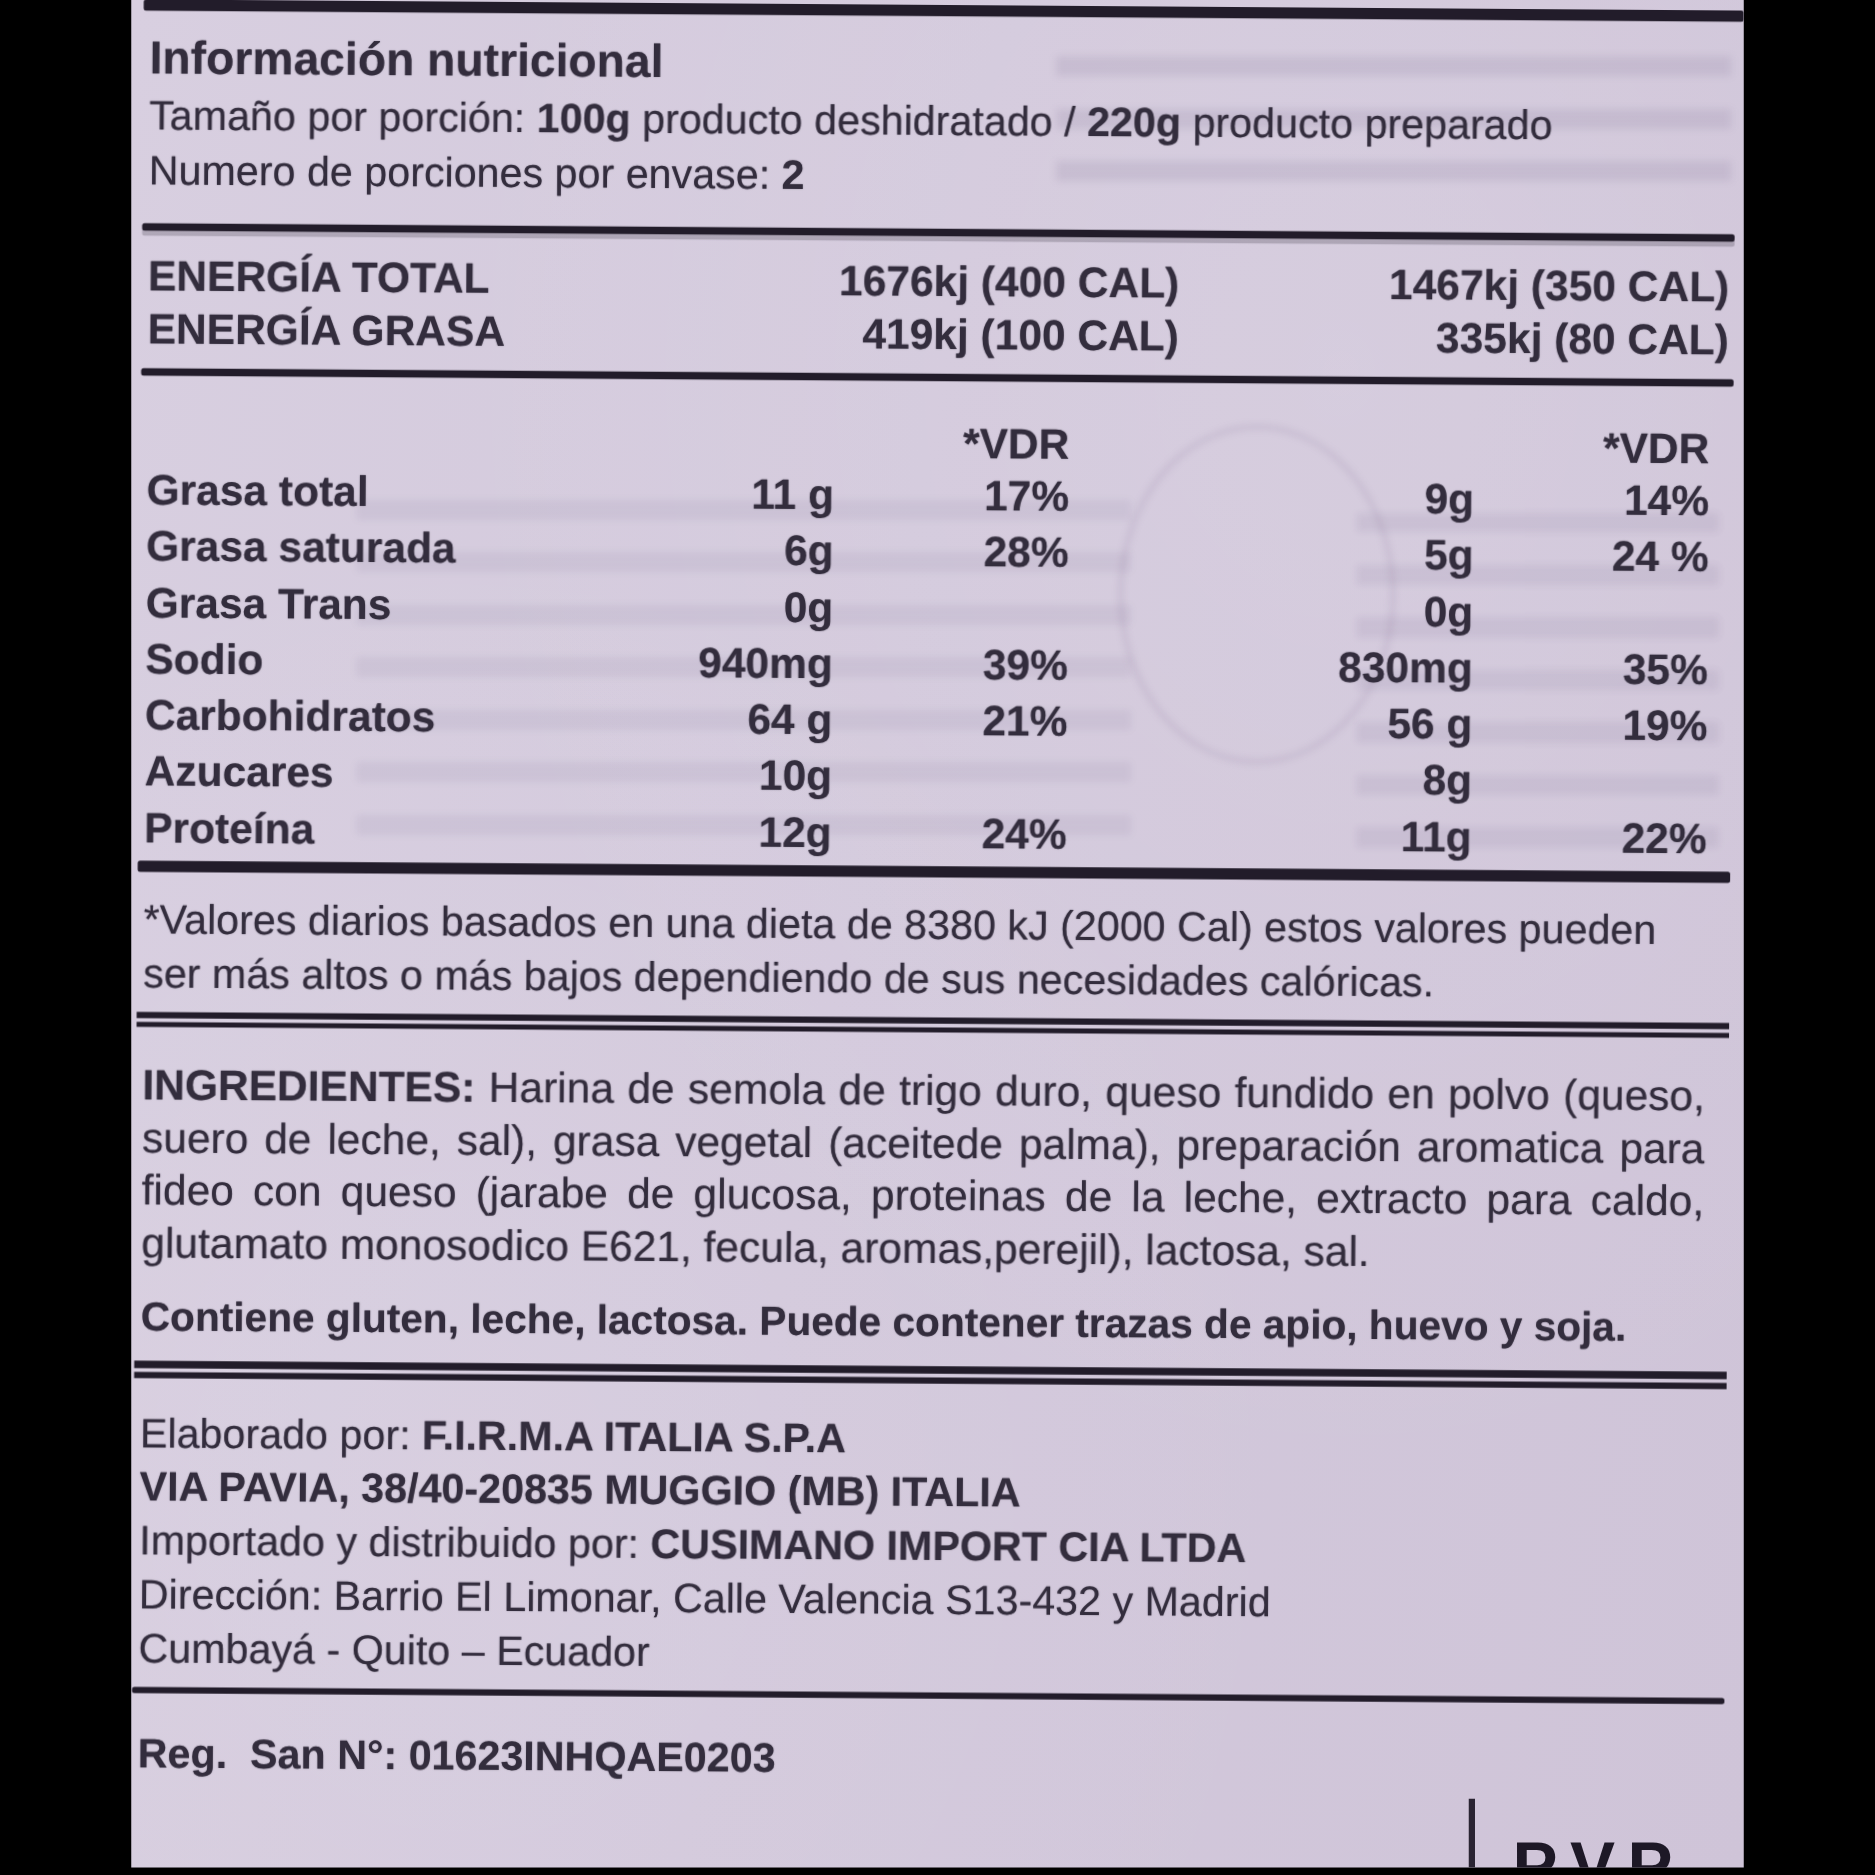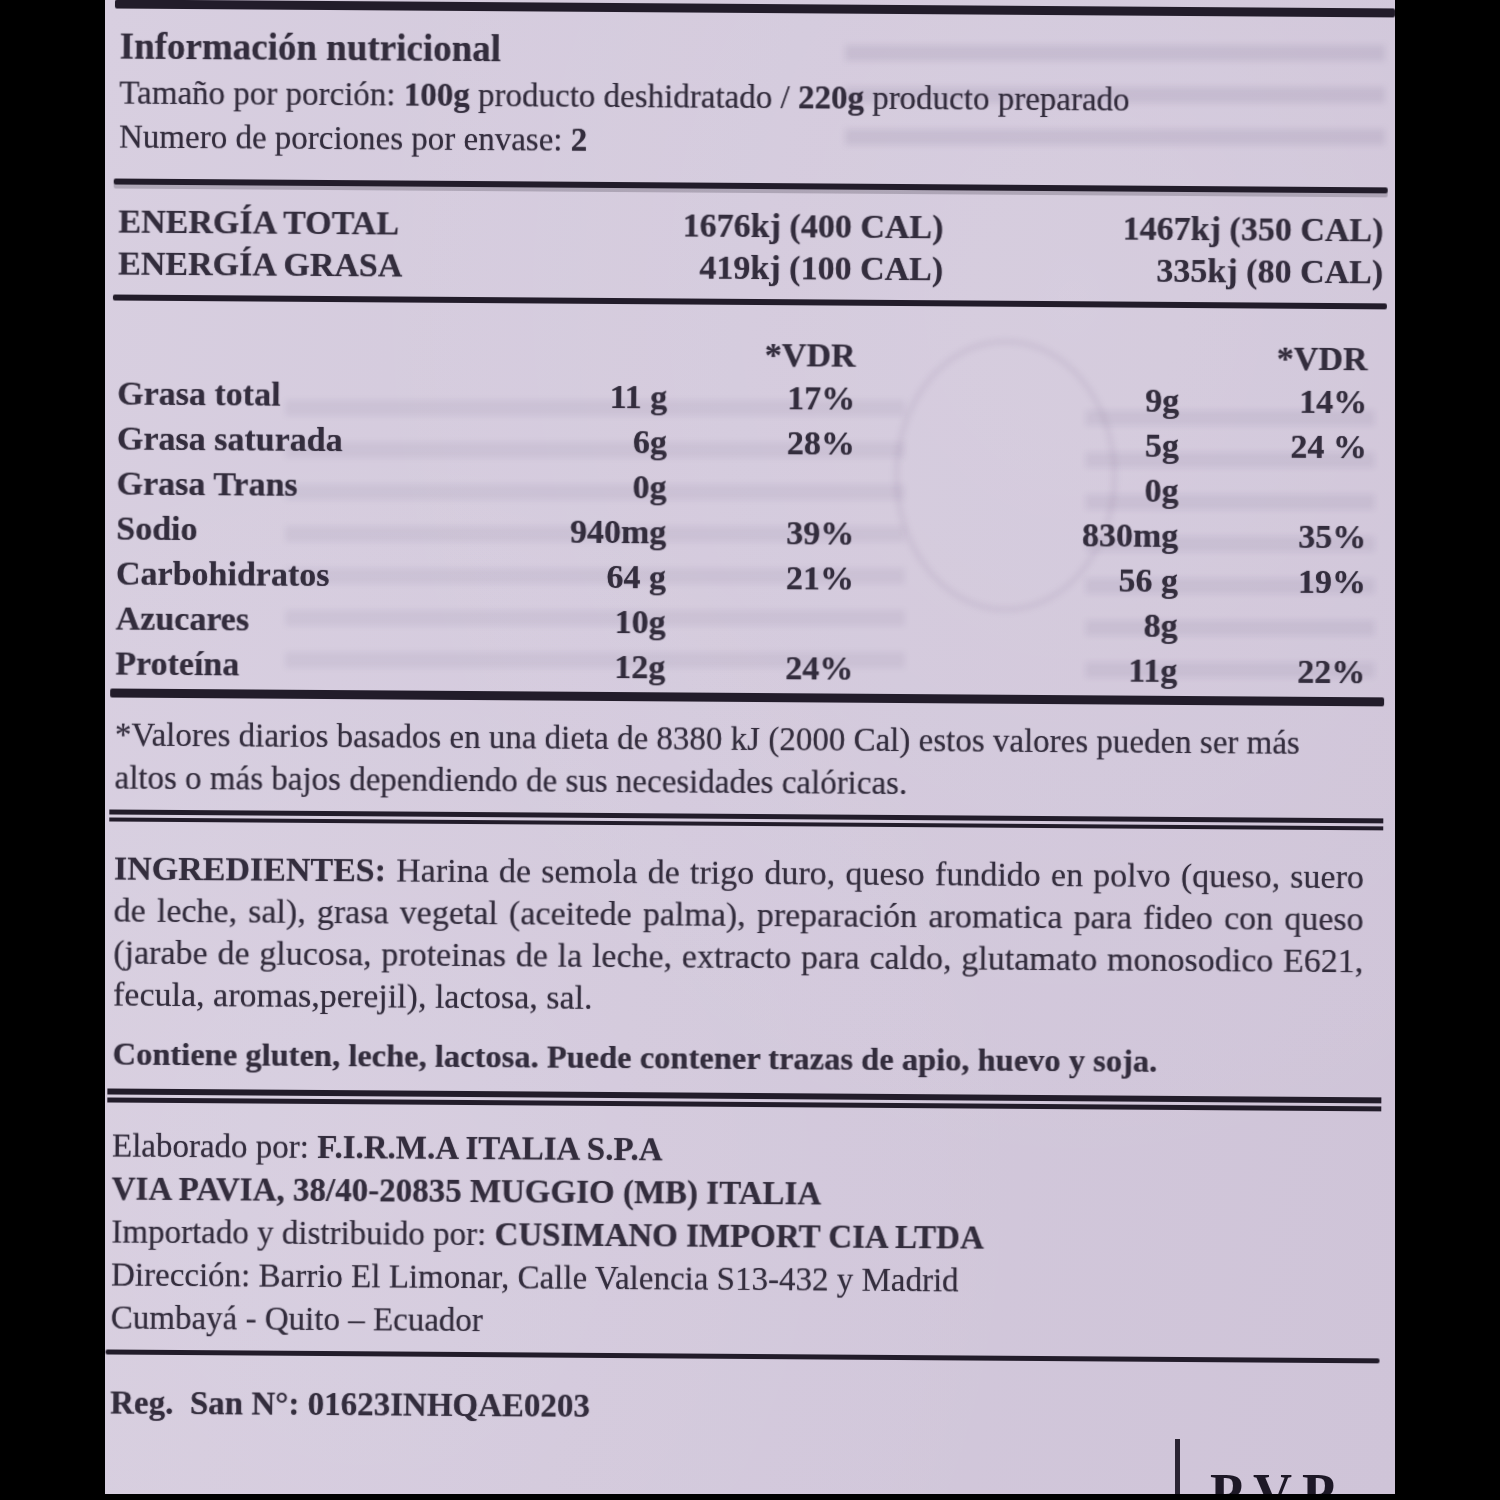--- a/index.html
+++ b/index.html
@@ -3,21 +3,21 @@
 <meta charset="utf-8">
 <style>
   html,body{margin:0;padding:0;background:#000;}
   #canvas{position:relative;width:1500px;height:1500px;background:#000;overflow:hidden;
           font-family:"Liberation Sans",sans-serif;}
   .sheet{position:absolute;left:105px;top:0;width:1290px;height:1494px;overflow:hidden;
          background:
            radial-gradient(ellipse at 75% 20%, rgba(255,255,255,0.10), transparent 55%),
            radial-gradient(ellipse at 20% 80%, rgba(255,255,255,0.07), transparent 50%),
            linear-gradient(100deg,#d8cfe0 0%,#d3c9dc 45%,#cfc4d8 100%);
-         color:#332d3d;font-family:Liberation Serif, serif;}
+         color:#332d3d;}
   .inner{position:relative;height:100%;transform:rotate(0.4deg);transform-origin:80px 0;
          filter:blur(0.22px);text-shadow:0 0 1.1px rgba(51,45,61,0.55);}
   .pad{padding-left:15px;padding-right:25px;}
   .rule{background:#221c2a;margin-left:10px;margin-right:6px;border-radius:2px;}
   .rule-top{height:9px;margin-right:0;}
   .rule-a{height:6px;margin-top:20px;box-shadow:0 4px 0 rgba(34,28,42,0.22);}
   .rule-b{height:6px;margin-top:10px;}
   .rule-c{height:9px;margin-top:3px;}
   .dbl{margin-left:10px;margin-right:6px;border-top:5px solid #221c2a;border-bottom:4px solid #221c2a;height:3px;}
   .rule-d{margin-top:10px;}

